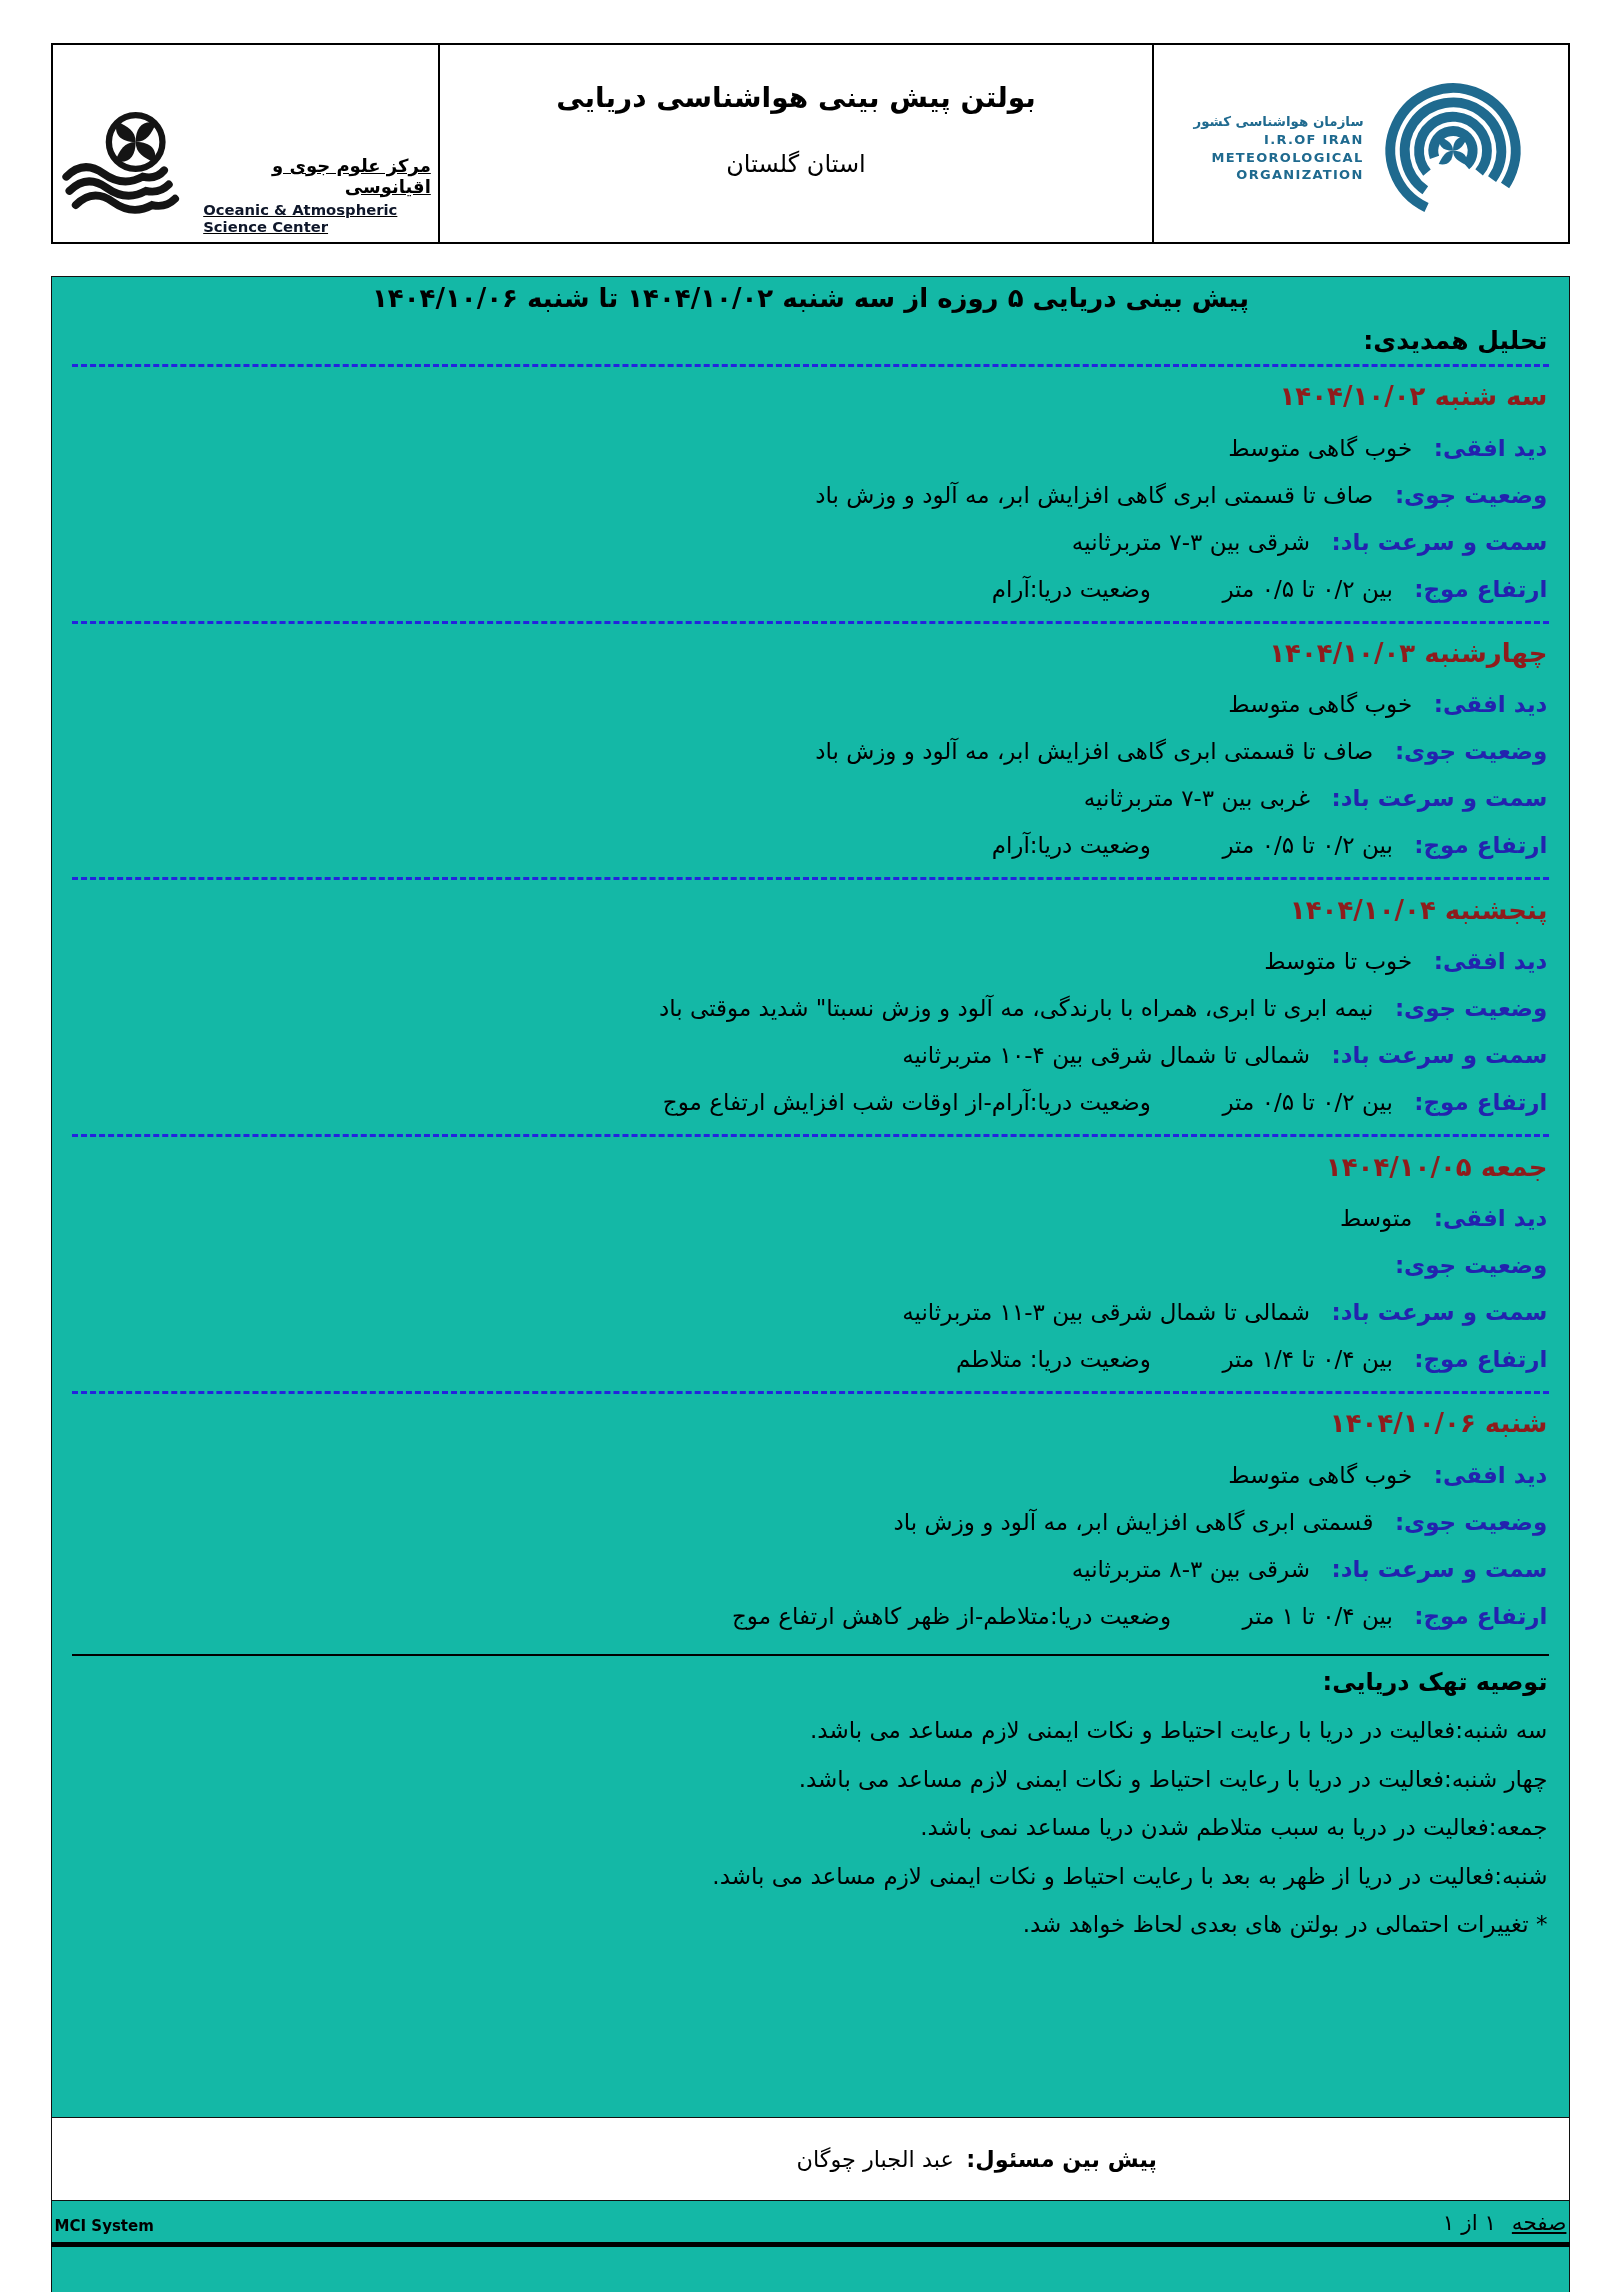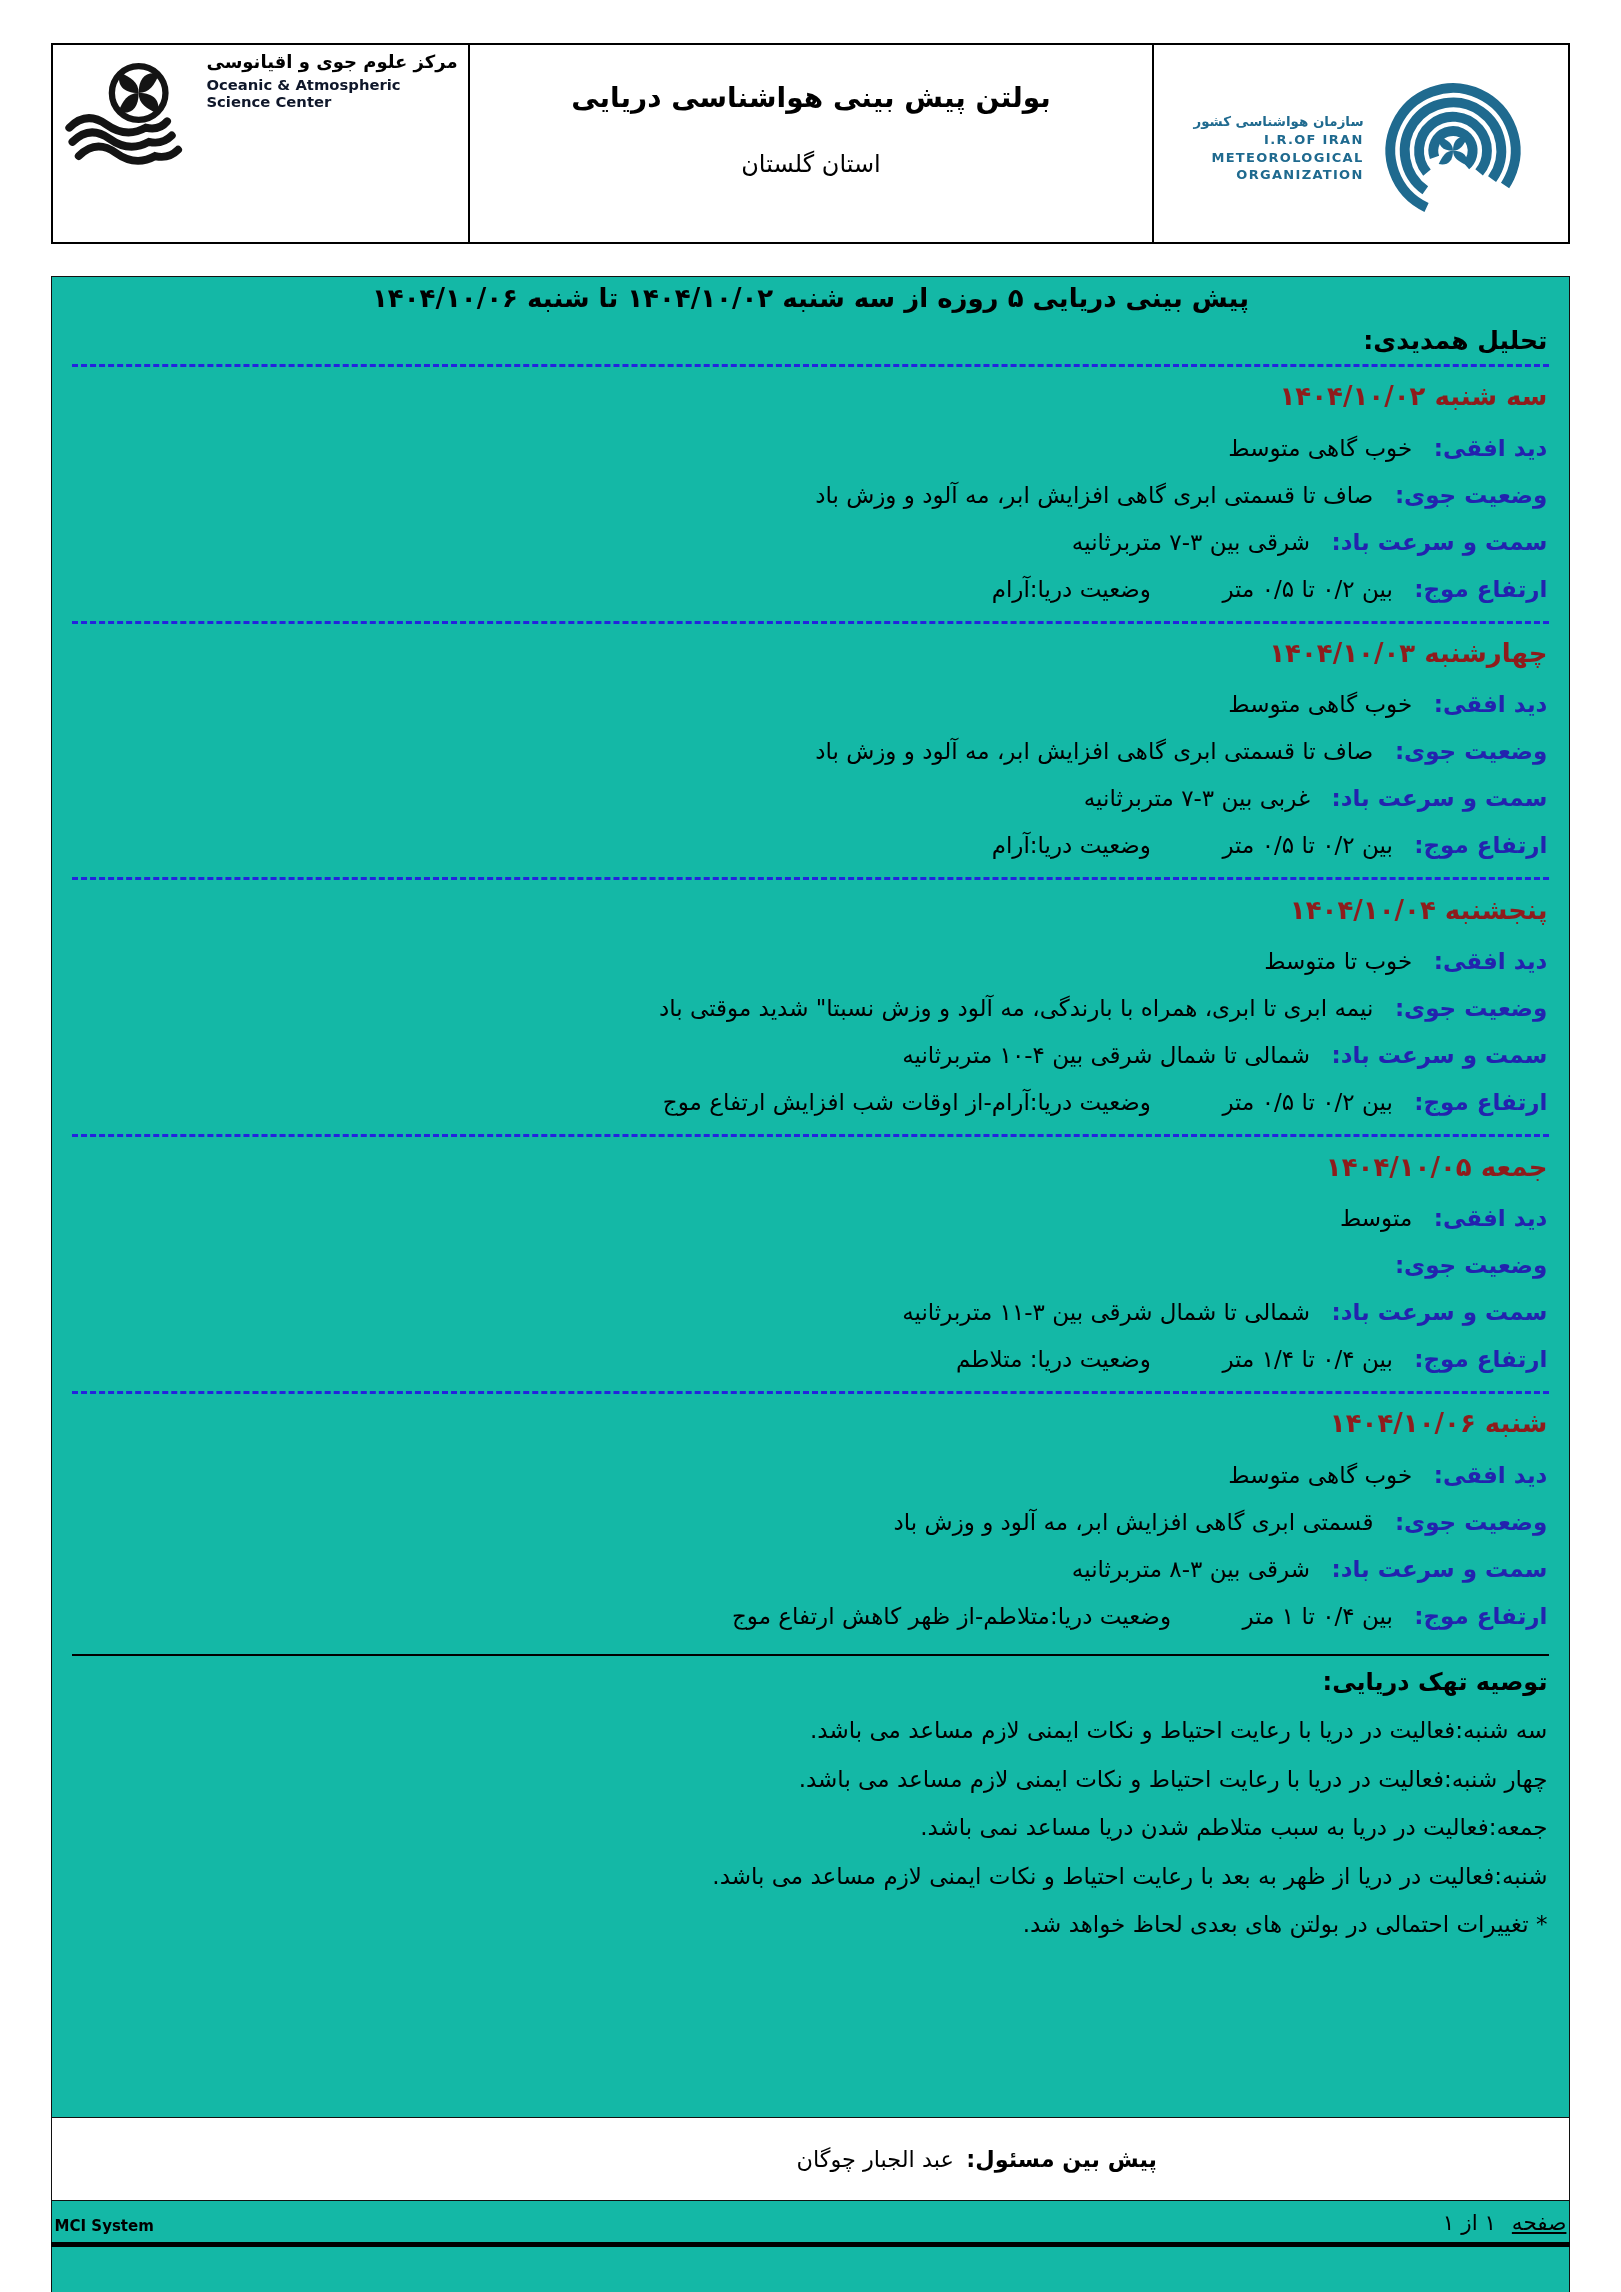--- a/index.html
+++ b/index.html
@@ -6,21 +6,21 @@
   .page{
     position:relative;width:1621px;height:2293px;background:#ffffff;
     font-family:"DejaVu Sans", sans-serif;color:#000;overflow:hidden;
   }
   
   .header-table{
     position:absolute;left:51px;top:43px;width:1519px;height:201px;
     border:2.7px solid #000;box-sizing:border-box;display:flex;background:#fff;
   }
   .hcell{box-sizing:border-box;height:100%;}
-  .hcell-left{width:415px;border-left:none;display:flex;align-items:flex-start;justify-content:center;gap:9px;padding:7.2px;}
+  .hcell-left{width:385px;border-left:none;display:flex;align-items:flex-end;justify-content:center;gap:9px;padding:7.2px;text-decoration:underline;}
   .hcell-mid{flex:1;border-right:2.7px solid #000;border-left:2.7px solid #000;text-align:center;}
   .hcell-right{width:414px;display:flex;align-items:flex-start;justify-content:center;padding-top:16px;}
   .mid-title{font-weight:bold;font-size:28px;margin-top:36px;direction:rtl;}
   .mid-sub{font-size:24px;margin-top:36px;direction:rtl;}
   .oasc-text{display:flex;flex-direction:column;align-items:flex-start;line-height:1.15;}
   .oasc-fa{font-weight:bold;font-size:18px;direction:rtl;margin-bottom:3.6px;}
   .oasc-en{font-size:14.8px;color:#0f172a;font-weight:bold;}
   .irimo{display:flex;align-items:center;gap:13px;}
   .irimo-text{display:flex;flex-direction:column;align-items:flex-end;text-align:right;line-height:1.35;margin-top:9px;}
   .irimo-fa{font-size:13.4px;font-weight:bold;direction:rtl;}

